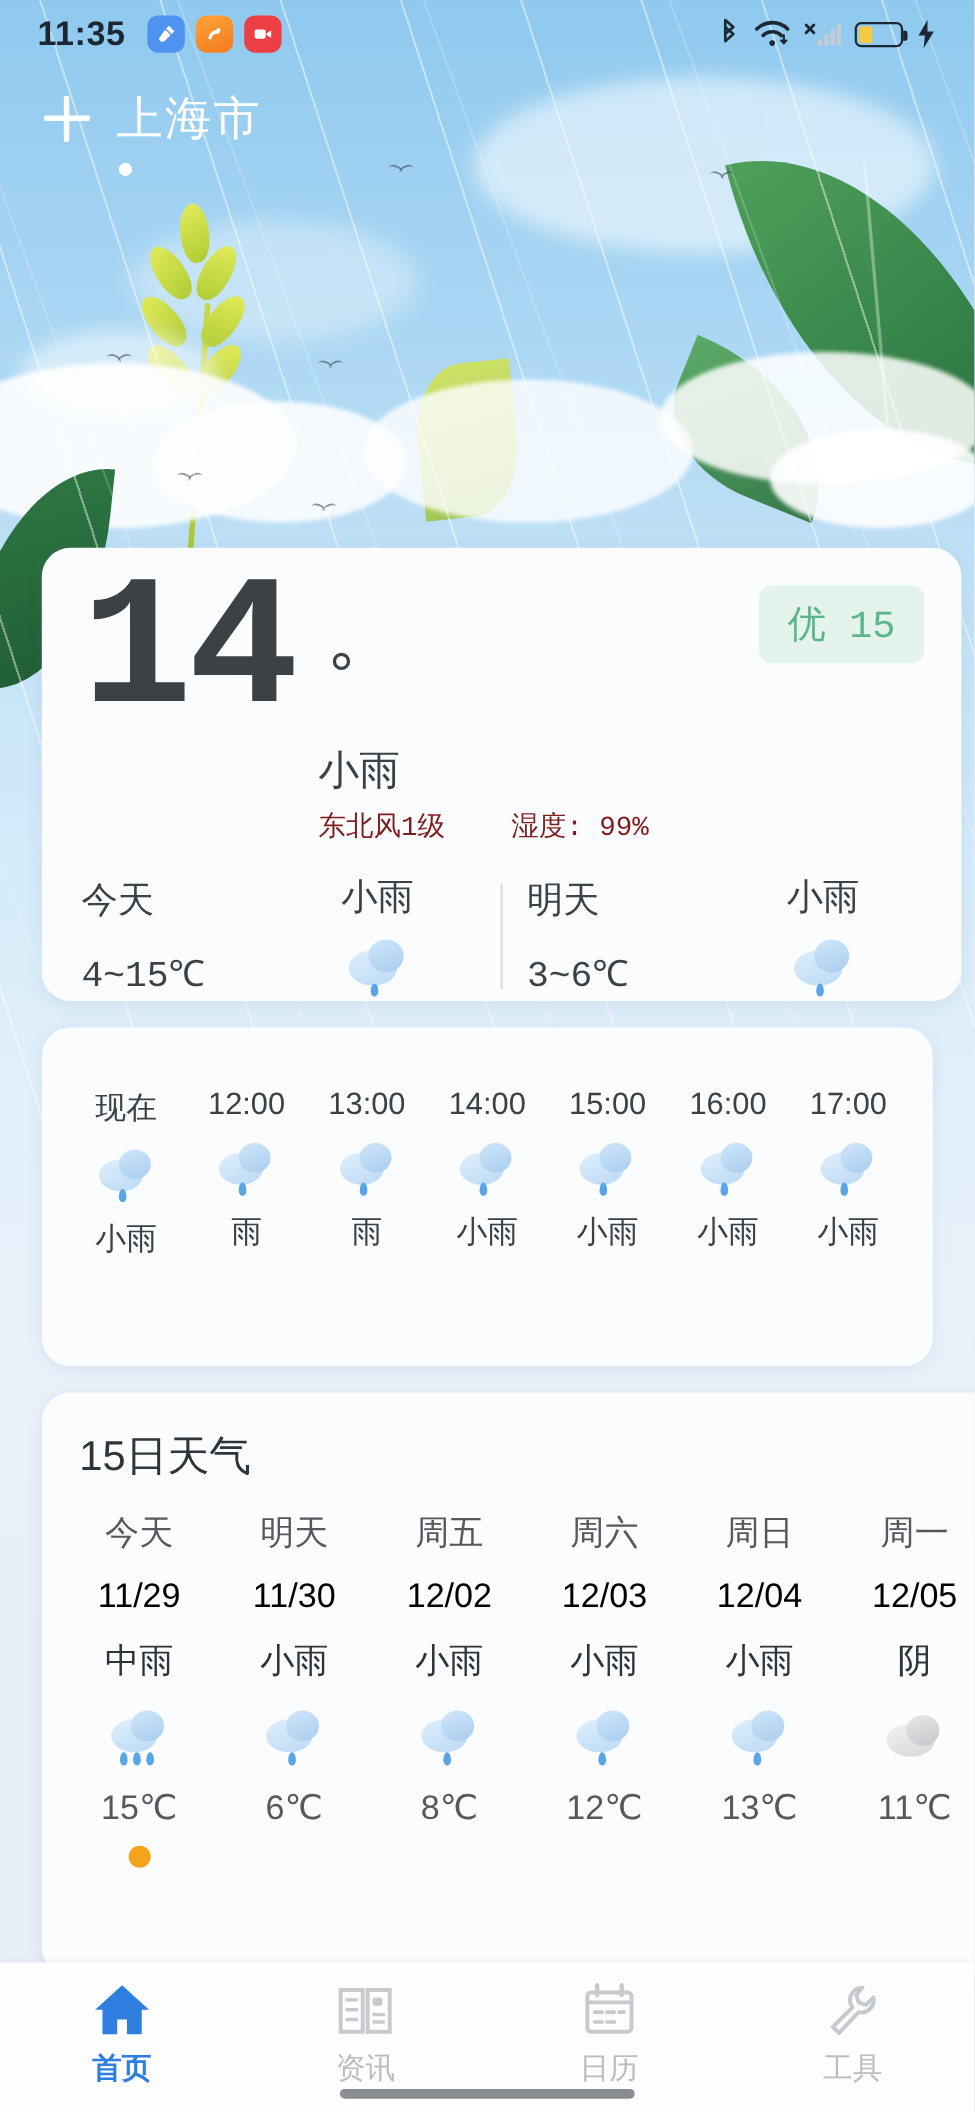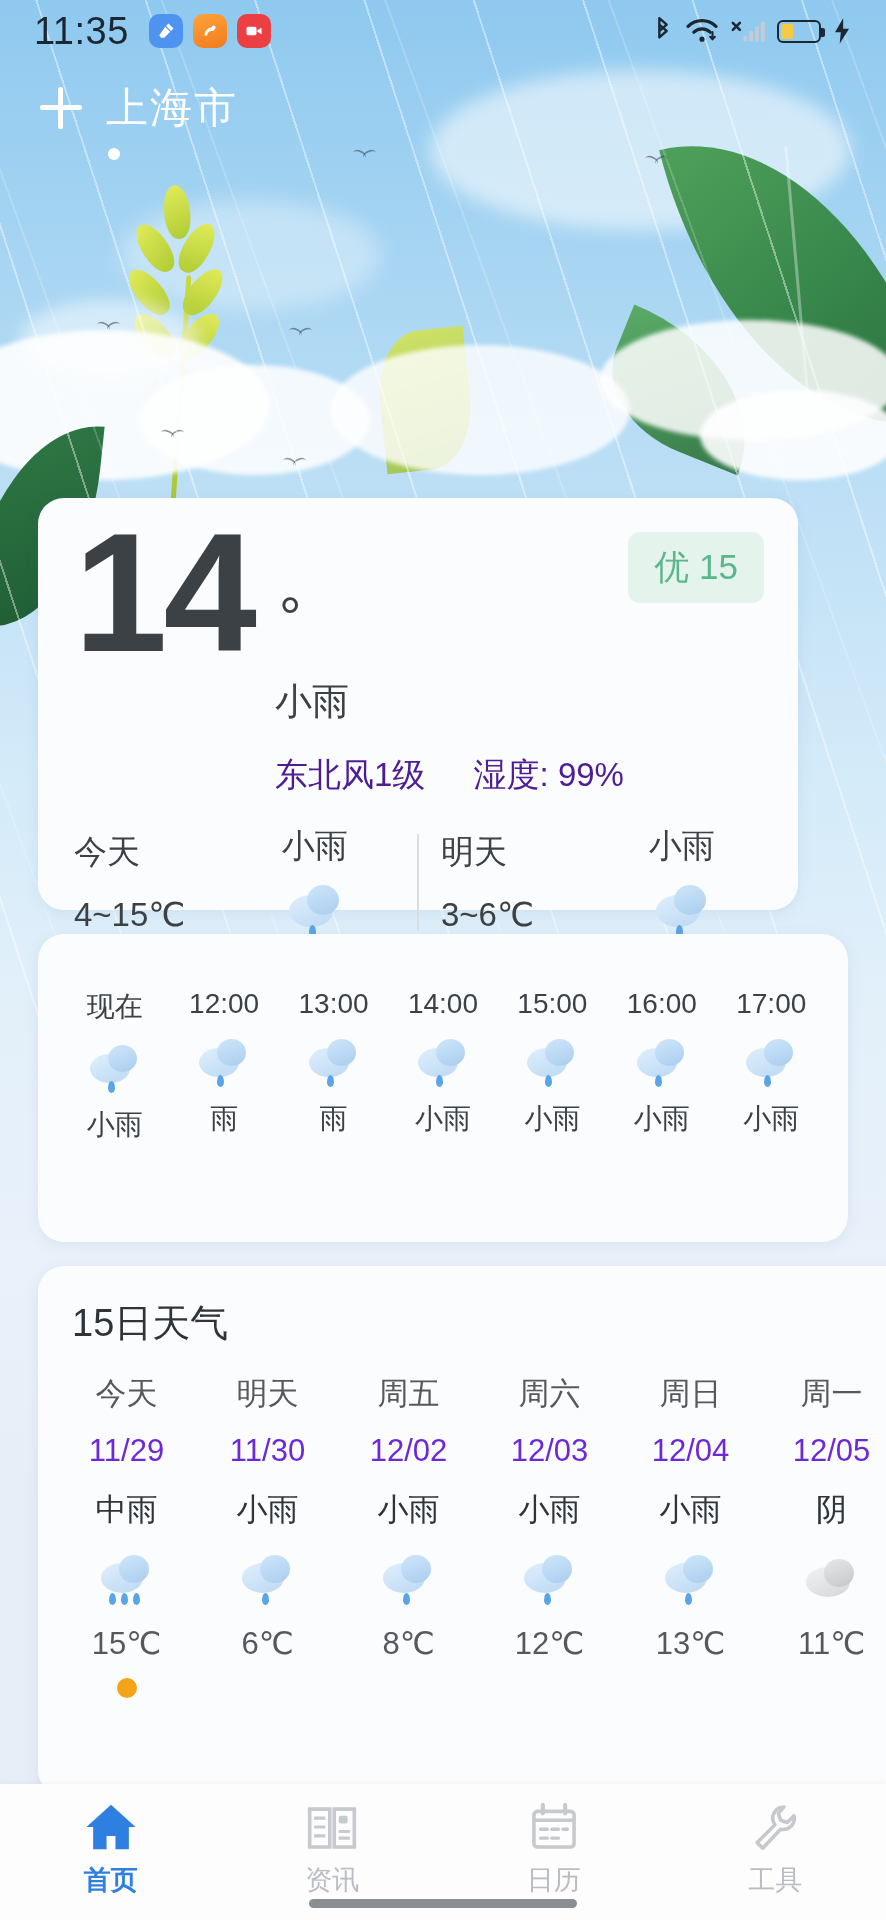--- a/index.html
+++ b/index.html
@@ -69,21 +69,21 @@
   
   .bird { position:absolute; width:26px; height:12px; }
   .bird:before,.bird:after{content:"";position:absolute;top:0;width:14px;height:9px;
      border-top:2px solid rgba(60,70,80,.55); border-radius:50%;}
   .bird:before{left:0; transform:rotate(22deg);}
   .bird:after {left:11px;transform:rotate(-22deg);}
 
   
   .statusbar { position:absolute; left:0; top:0; width:886px; height:62px;
      display:flex; align-items:center; padding:0 34px; color:#1b2733; z-index:20; }
-  .sb-time { font-size:38px; font-weight:400; letter-spacing:.5px; }
+  .sb-time { font-size:31px; font-weight:700; letter-spacing:.5px; }
   .sb-icons-left { display:flex; gap:10px; margin-left:20px; align-items:center; }
   .appicon { width:34px; height:34px; border-radius:10px; display:flex;
      align-items:center; justify-content:center; color:#fff; font-size:17px; }
   .ic-clean { background:#4f93f0; }
   .ic-uc    { background:linear-gradient(160deg,#ffa33a,#f37b1d); }
   .ic-rec   { background:#ec3f43; }
   .sb-right { margin-left:auto; display:flex; align-items:center; gap:11px; }
   .battery { width:44px; height:23px; border:2.6px solid #1b2733; border-radius:6px;
      position:relative; display:flex; align-items:center; padding:2px; }
   .battery:after{content:"";position:absolute;right:-6px;top:6px;width:4px;height:9px;
@@ -101,28 +101,28 @@
   .city { color:#fff; font-size:42px; letter-spacing:2px; }
   .page-dots { margin-top:12px; margin-left:68px; display:flex; gap:8px; }
   .dot { width:12px; height:12px; border-radius:50%; background:#fff; }
 
   
   .cards { position:absolute; left:0; top:0; width:886px; height:1920px; z-index:10;
      padding:0 38px; }
   .card { background:#fbfcfd; border-radius:26px; box-shadow:0 3px 14px rgba(80,110,150,.10); }
 
   
-  #card-current { position:absolute; left:38px; top:498px; width:760px; height:412px; }
+  #card-current { position:absolute; left:38px; top:498px; width:836px; height:412px;font-family:Liberation Mono, monospace; }
   .cur-top { display:flex; padding:30px 36px 0 36px; position:relative; }
   .cur-temp { font-size:168px; line-height:.95; font-weight:600; color:#3c4146;
      letter-spacing:-4px; margin-top:-14px; }
   .cur-deg { font-size:56px; color:#3c4146; margin-top:4px; margin-left:4px; font-weight:300;}
   .cur-mid { margin-left:22px; padding-top:52px; }
   .cur-cond { font-size:37px; color:#3c4146; margin-top:28px; }
-  .cur-extra { font-size:33px; color:#4c1d95; margin-top:26px; white-space:nowrap; }
+  .cur-extra { font-size:25px; color:#7f1d1d; margin-top:8px; white-space:nowrap; }
   .cur-extra .sep { display:inline-block; width:30px; }
   .aqi { position:absolute; right:34px; top:34px; background:#e4f4ec; color:#5cb68c;
      font-size:35px; padding:12px 26px; border-radius:12px; }
   .cur-bot { display:flex; align-items:center; padding:26px 0 0 0; margin:0 36px; }
   .cb-col { flex:1; }
   .cb-day  { font-size:33px; color:#3c4146; }
   .cb-temp { font-size:33px; color:#3c4146; margin-top:20px; }
   .cb-ico  { flex:1; text-align:center; }
   .cb-cond { font-size:33px; color:#3c4146; }
   .vdivider{ width:2px; height:96px; background:#d9dde2; margin:0 22px; align-self:center;}
@@ -135,21 +135,21 @@
   .htime { font-size:28px; color:#3c4146; }
   .hico  { margin:16px 0 10px 0; }
   .hcond { font-size:28px; color:#3c4146; }
 
   
   #card-daily { position:absolute; left:38px; top:1266px; width:882px; height:530px;
      padding:32px 0 0 0; overflow:hidden; }
   .days { display:flex; padding:24px 18px 0 18px; }
   .dcol { flex:1; text-align:center; }
   .dname { font-size:31px; color:#55595e; }
-  .ddate { font-size:31px; color:#6d28d9; margin-top:18px; }
+  .ddate { font-size:31px; color:#000000; margin-top:18px; }
   .dcond { font-size:31px; color:#2f343a; margin-top:20px; }
   .dico  { margin:22px 0 12px 0; }
   .dtemp { font-size:31px; color:#55595e; }
   .orange-dot { width:20px; height:20px; border-radius:50%; background:#f5a318;
      margin:16px auto 0 auto; }
 
   
   .wx { display:inline-block; position:relative; }
   .wx .c1 { position:absolute; border-radius:50%;
      background:linear-gradient(160deg,#dfeffc,#bcd9f4); }

